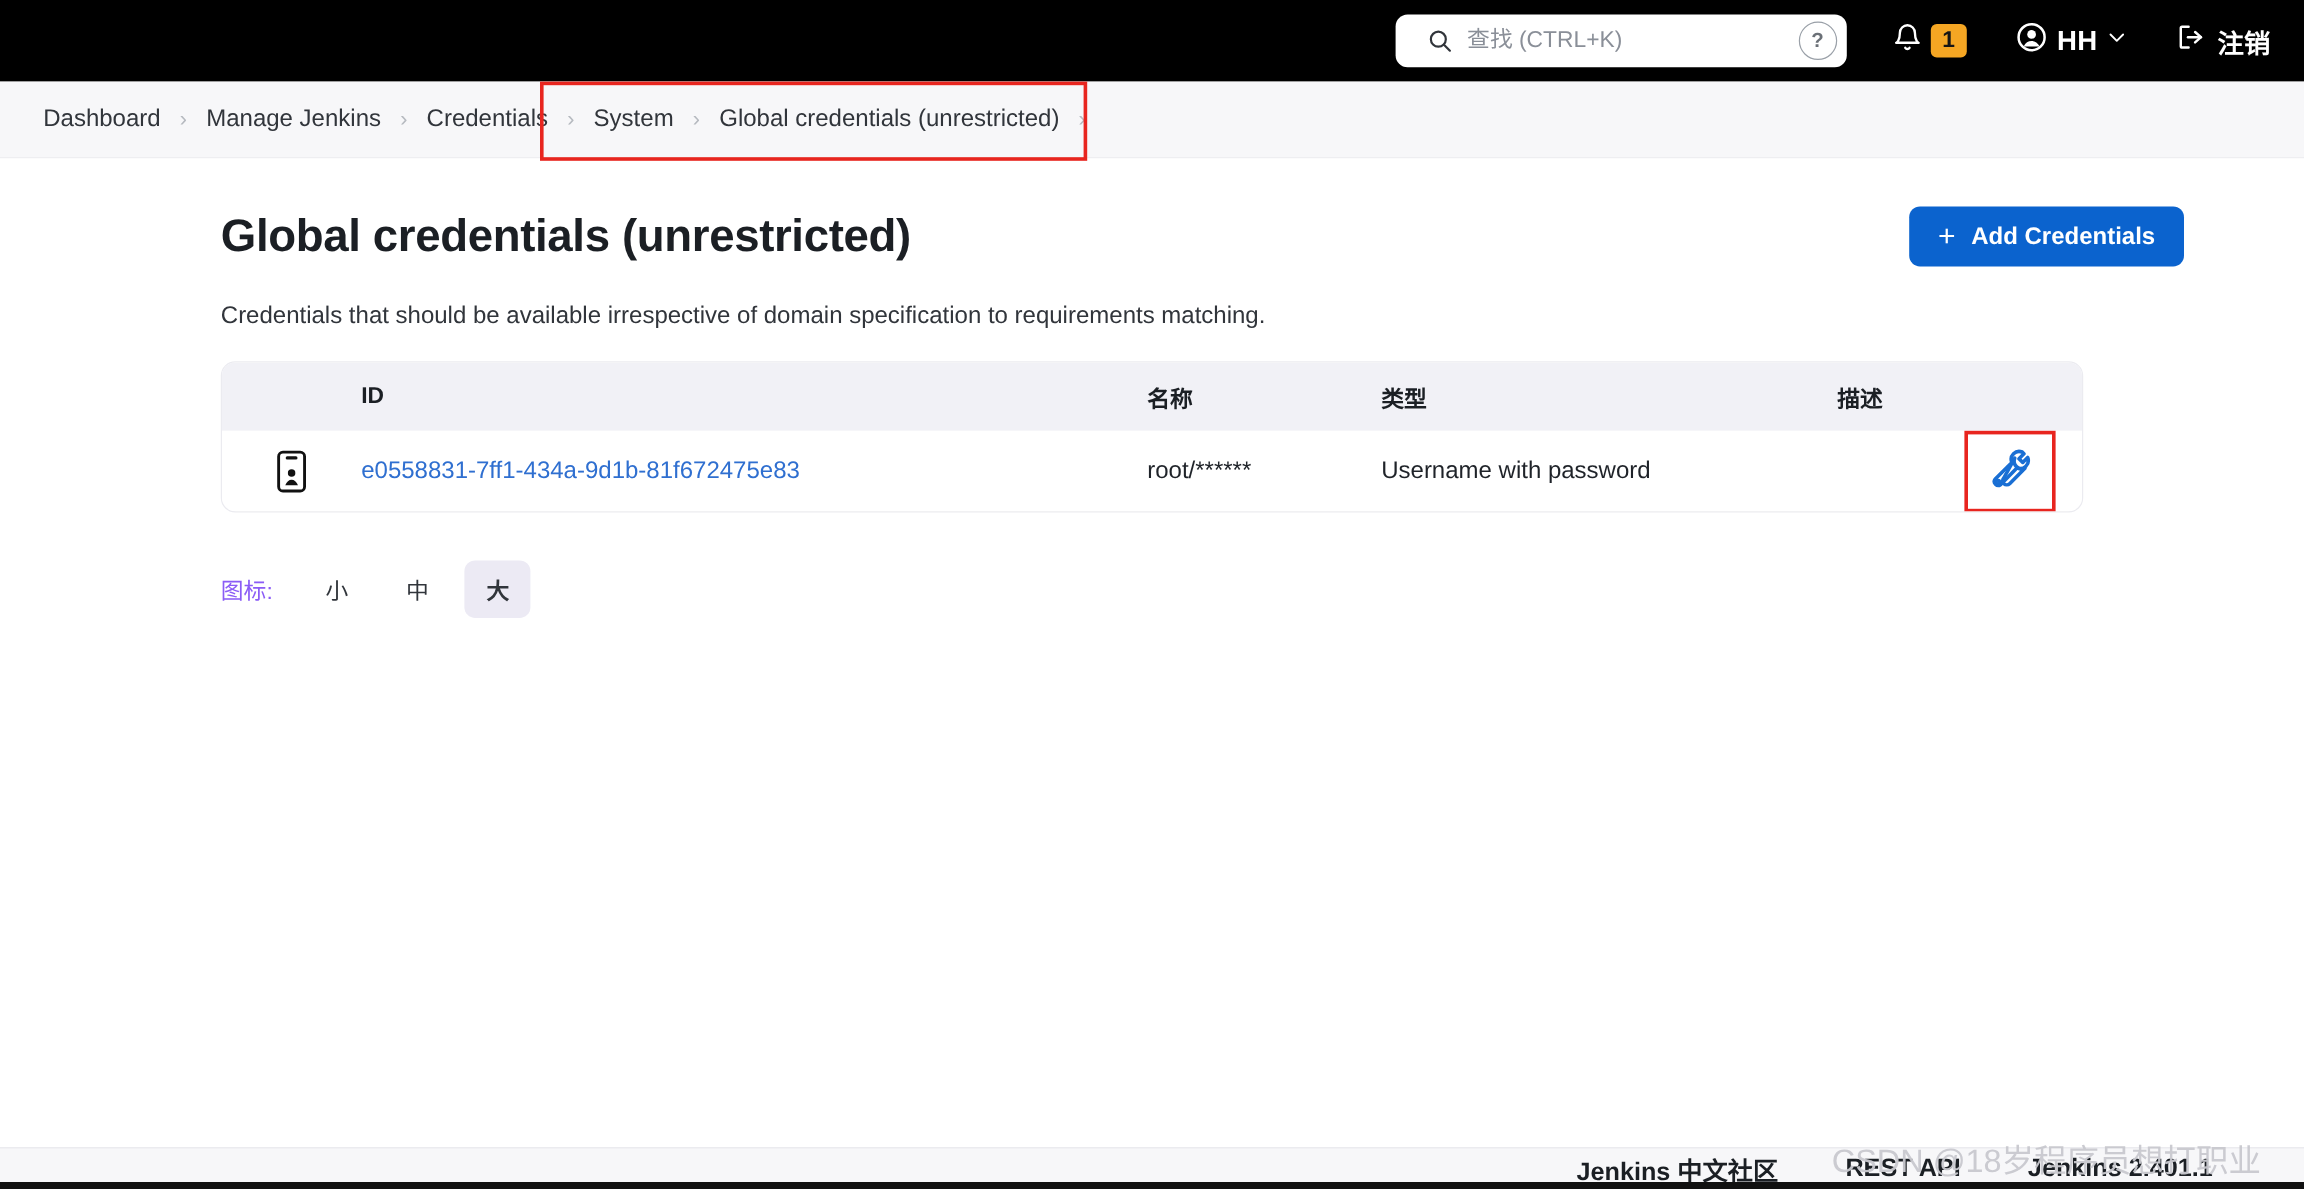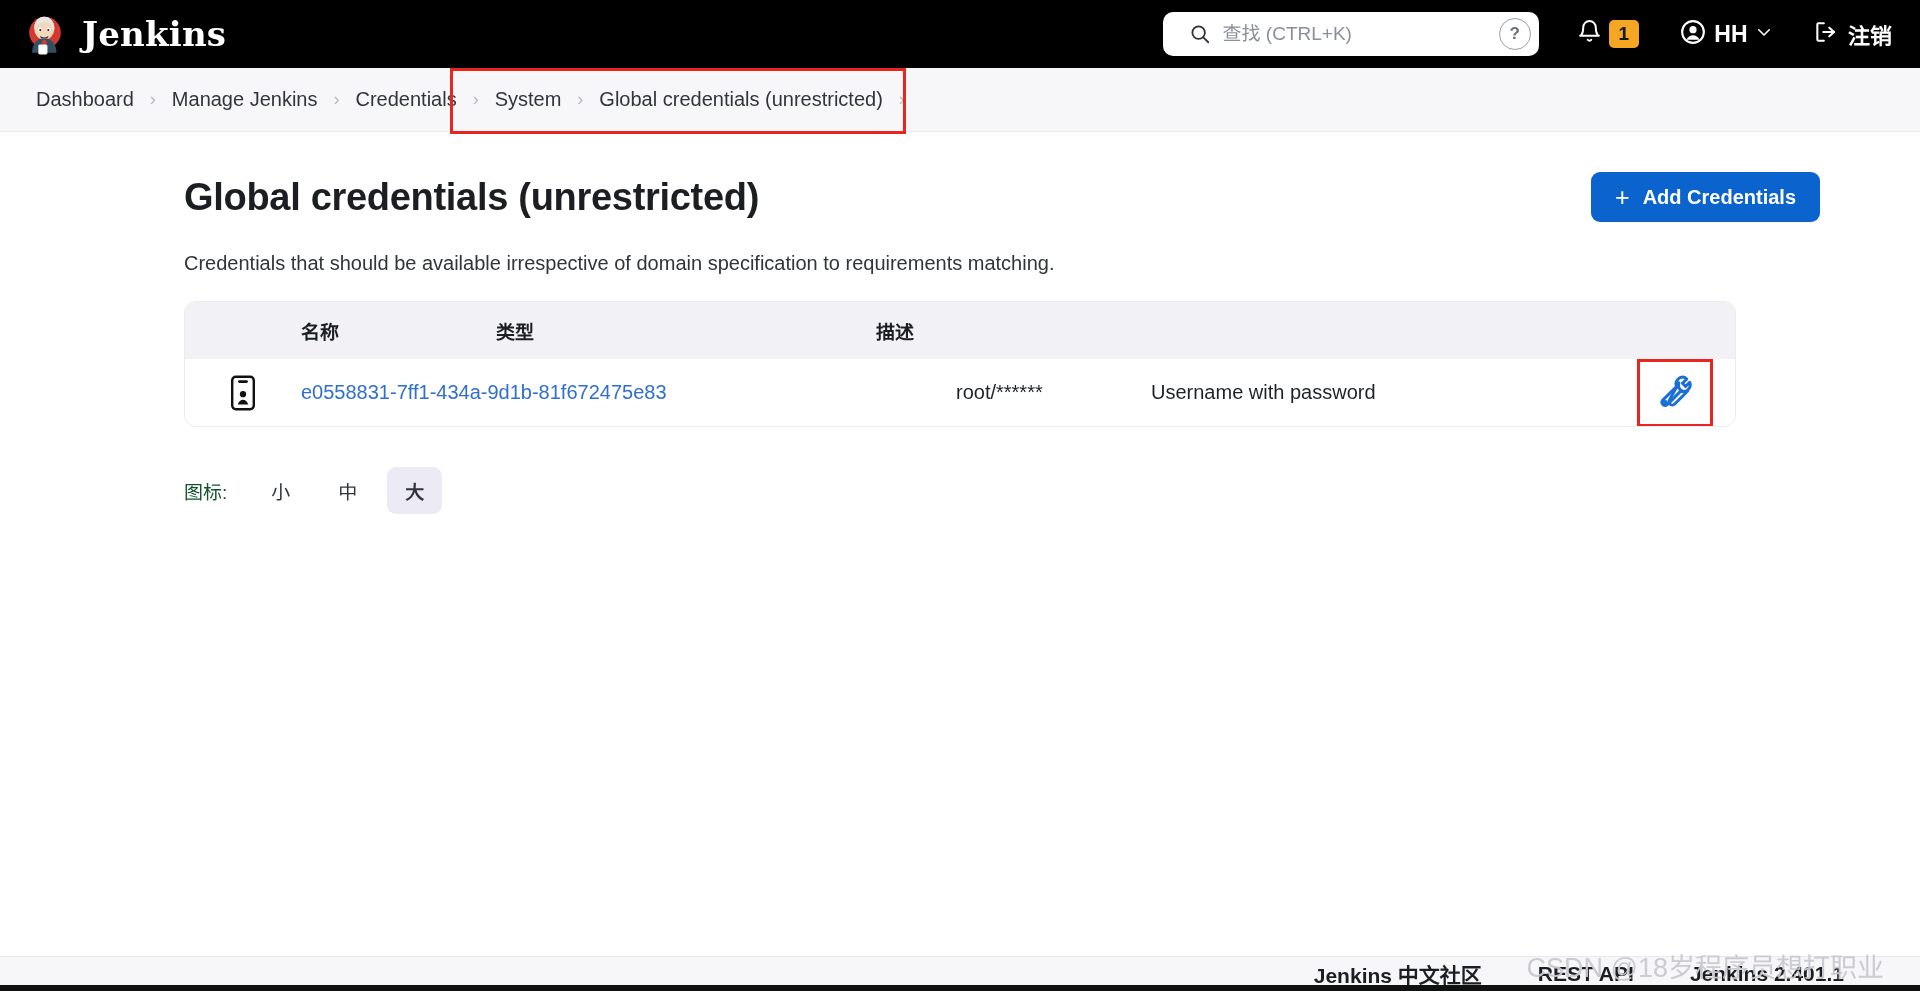--- a/index.html
+++ b/index.html
@@ -254,21 +254,21 @@
 
   
   .icon-size-row {
     display: flex;
     align-items: center;
     gap: 0;
     padding: 40px 0 0 184px;
   }
   .icon-size-label {
     font-size: 19px;
-    color: #14532d;
+    color: #8b5cf6;
     margin-right: 26px;
   }
   .size-opt {
     font-size: 19px;
     color: #31353b;
     padding: 10px 18px;
     border-radius: 9px;
     cursor: pointer;
     background: transparent;
     border: 0;
@@ -320,38 +320,20 @@
     width: 1920px;
     height: 6px;
     background: #111111;
   }
 </style>
 </head>
 <body>
 
 <div class="topbar">
 
-  <a class="brand" href="#">
-    <span>
-      <svg class="jenkins-logo" viewBox="0 0 64 64" xmlns="http://www.w3.org/2000/svg">
-        <circle cx="32" cy="30" r="22" fill="#d33833"></circle>
-        <ellipse cx="31" cy="24" rx="14" ry="16" fill="#f0d8b8"></ellipse>
-        <path d="M17 24c0-10 6-16 14-16s14 6 14 16c0 3-1 5-1 5s-1-9-6-12c-4-2-12-2-17 3-3 3-4 7-4 7s0-2 0-3z" fill="#e7e4e1"></path>
-        <ellipse cx="25" cy="26" rx="2.6" ry="3" fill="#ffffff"></ellipse>
-        <ellipse cx="37" cy="26" rx="2.6" ry="3" fill="#ffffff"></ellipse>
-        <circle cx="25.4" cy="26.6" r="1.5" fill="#231f20"></circle>
-        <circle cx="36.6" cy="26.6" r="1.5" fill="#231f20"></circle>
-        <path d="M26 36c2 2 8 2 10 0" stroke="#231f20" stroke-width="1.6" fill="none" stroke-linecap="round"></path>
-        <path d="M18 44c3-4 8-6 13-6s10 2 13 6c3 4 4 10 4 14H14c0-4 1-10 4-14z" fill="#335061"></path>
-        <path d="M31 38l4 6-4 5-4-5z" fill="#d33833"></path>
-        <rect x="23" y="47" width="12" height="13" rx="1.6" fill="#ffffff" stroke="#cfcfcf" stroke-width="1"></rect>
-      </svg>
-    </span>
-    <span class="brand-text">Jenkins</span>
-  </a>
 
   <div class="topbar-right">
 
     <div class="search-wrap">
       <span class="search-icon-box">
         <svg width="22" height="22" viewBox="0 0 24 24" fill="none" stroke="#31353b" stroke-width="2" stroke-linecap="round">
           <circle cx="10.5" cy="10.5" r="6.8"></circle>
             <line x1="15.6" y1="15.6" x2="21" y2="21"></line>
         </svg>
       </span>
@@ -421,20 +403,21 @@
       <span class="plus-glyph">+</span>
       <span>Add Credentials</span>
     </button>
   </div>
 
   <div class="page-desc">Credentials that should be available irrespective of domain specification to requirements matching.</div>
 
   <div class="cred-table">
     <div class="thead-row">
       <div class="col-icon"></div>
+      <div class="col-id">ID</div>
       <div class="col-name">名称</div>
       <div class="col-type">类型</div>
       <div class="col-desc">描述</div>
       <div class="col-act"></div>
     </div>
 
     <div class="tbody-row">
       <div class="col-icon">
         <svg width="30" height="36" viewBox="0 0 24 30" fill="none" stroke="#111111" stroke-width="2">
           <rect x="3" y="1.5" width="18" height="27" rx="3"></rect>

